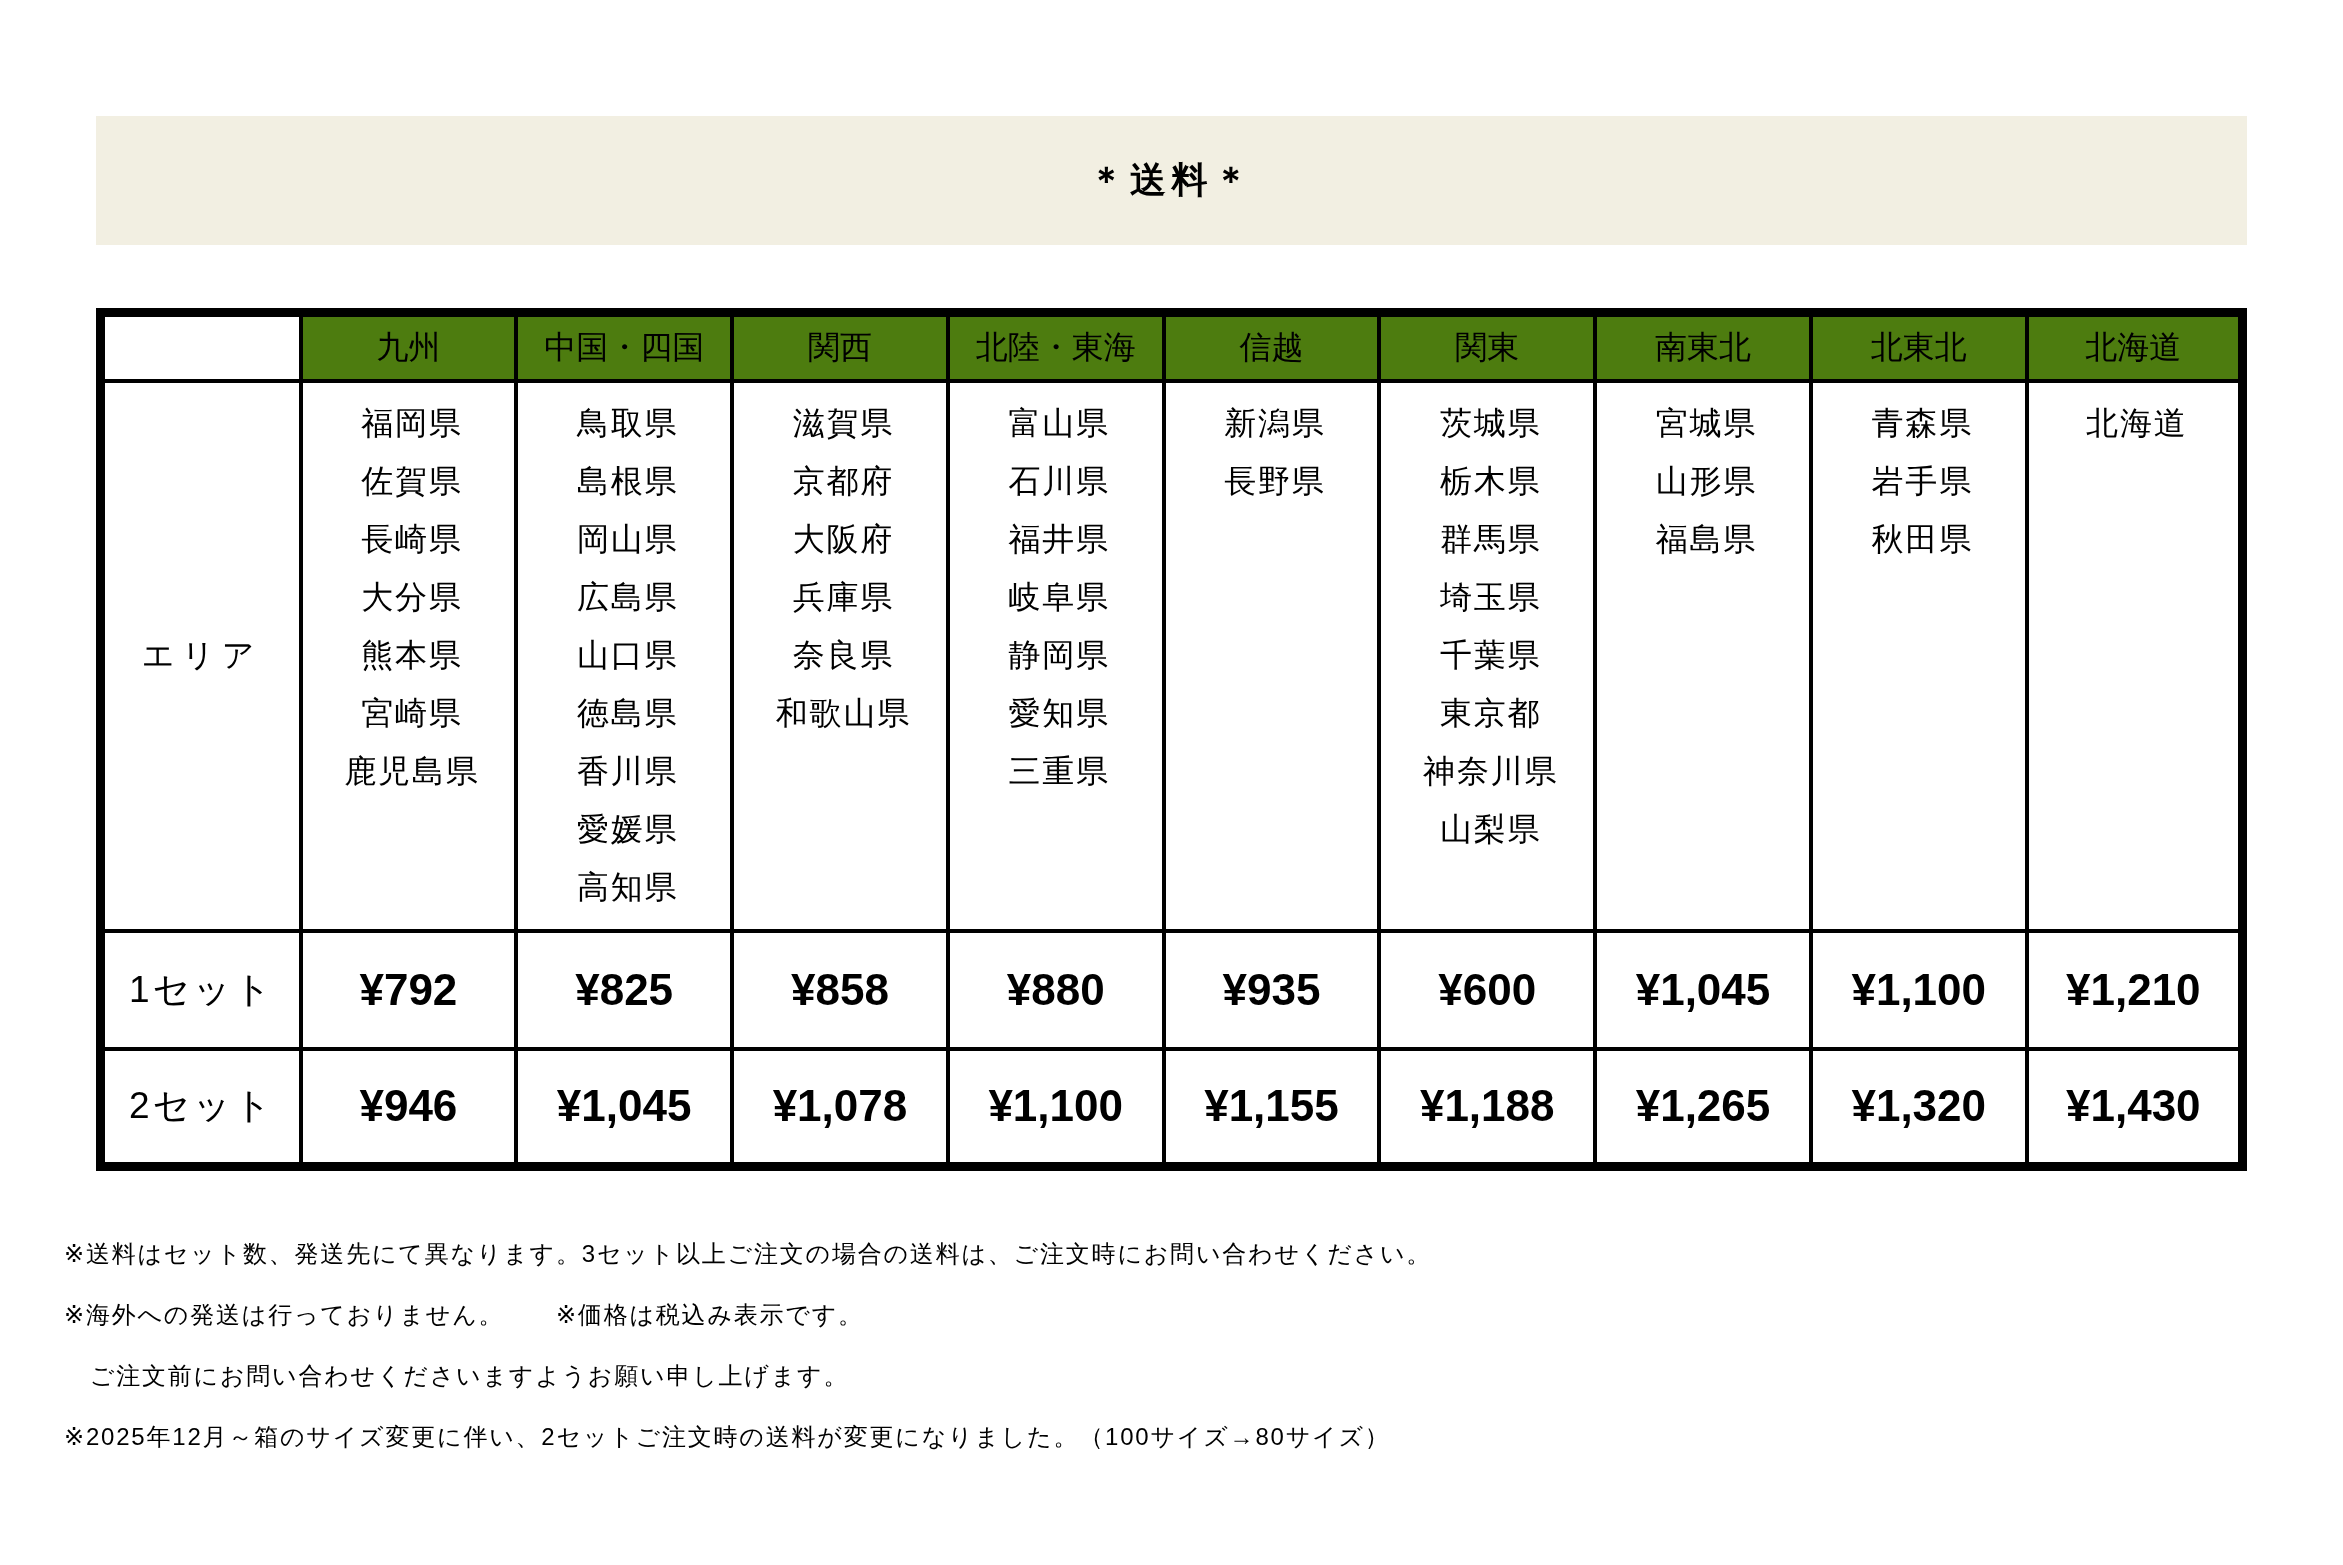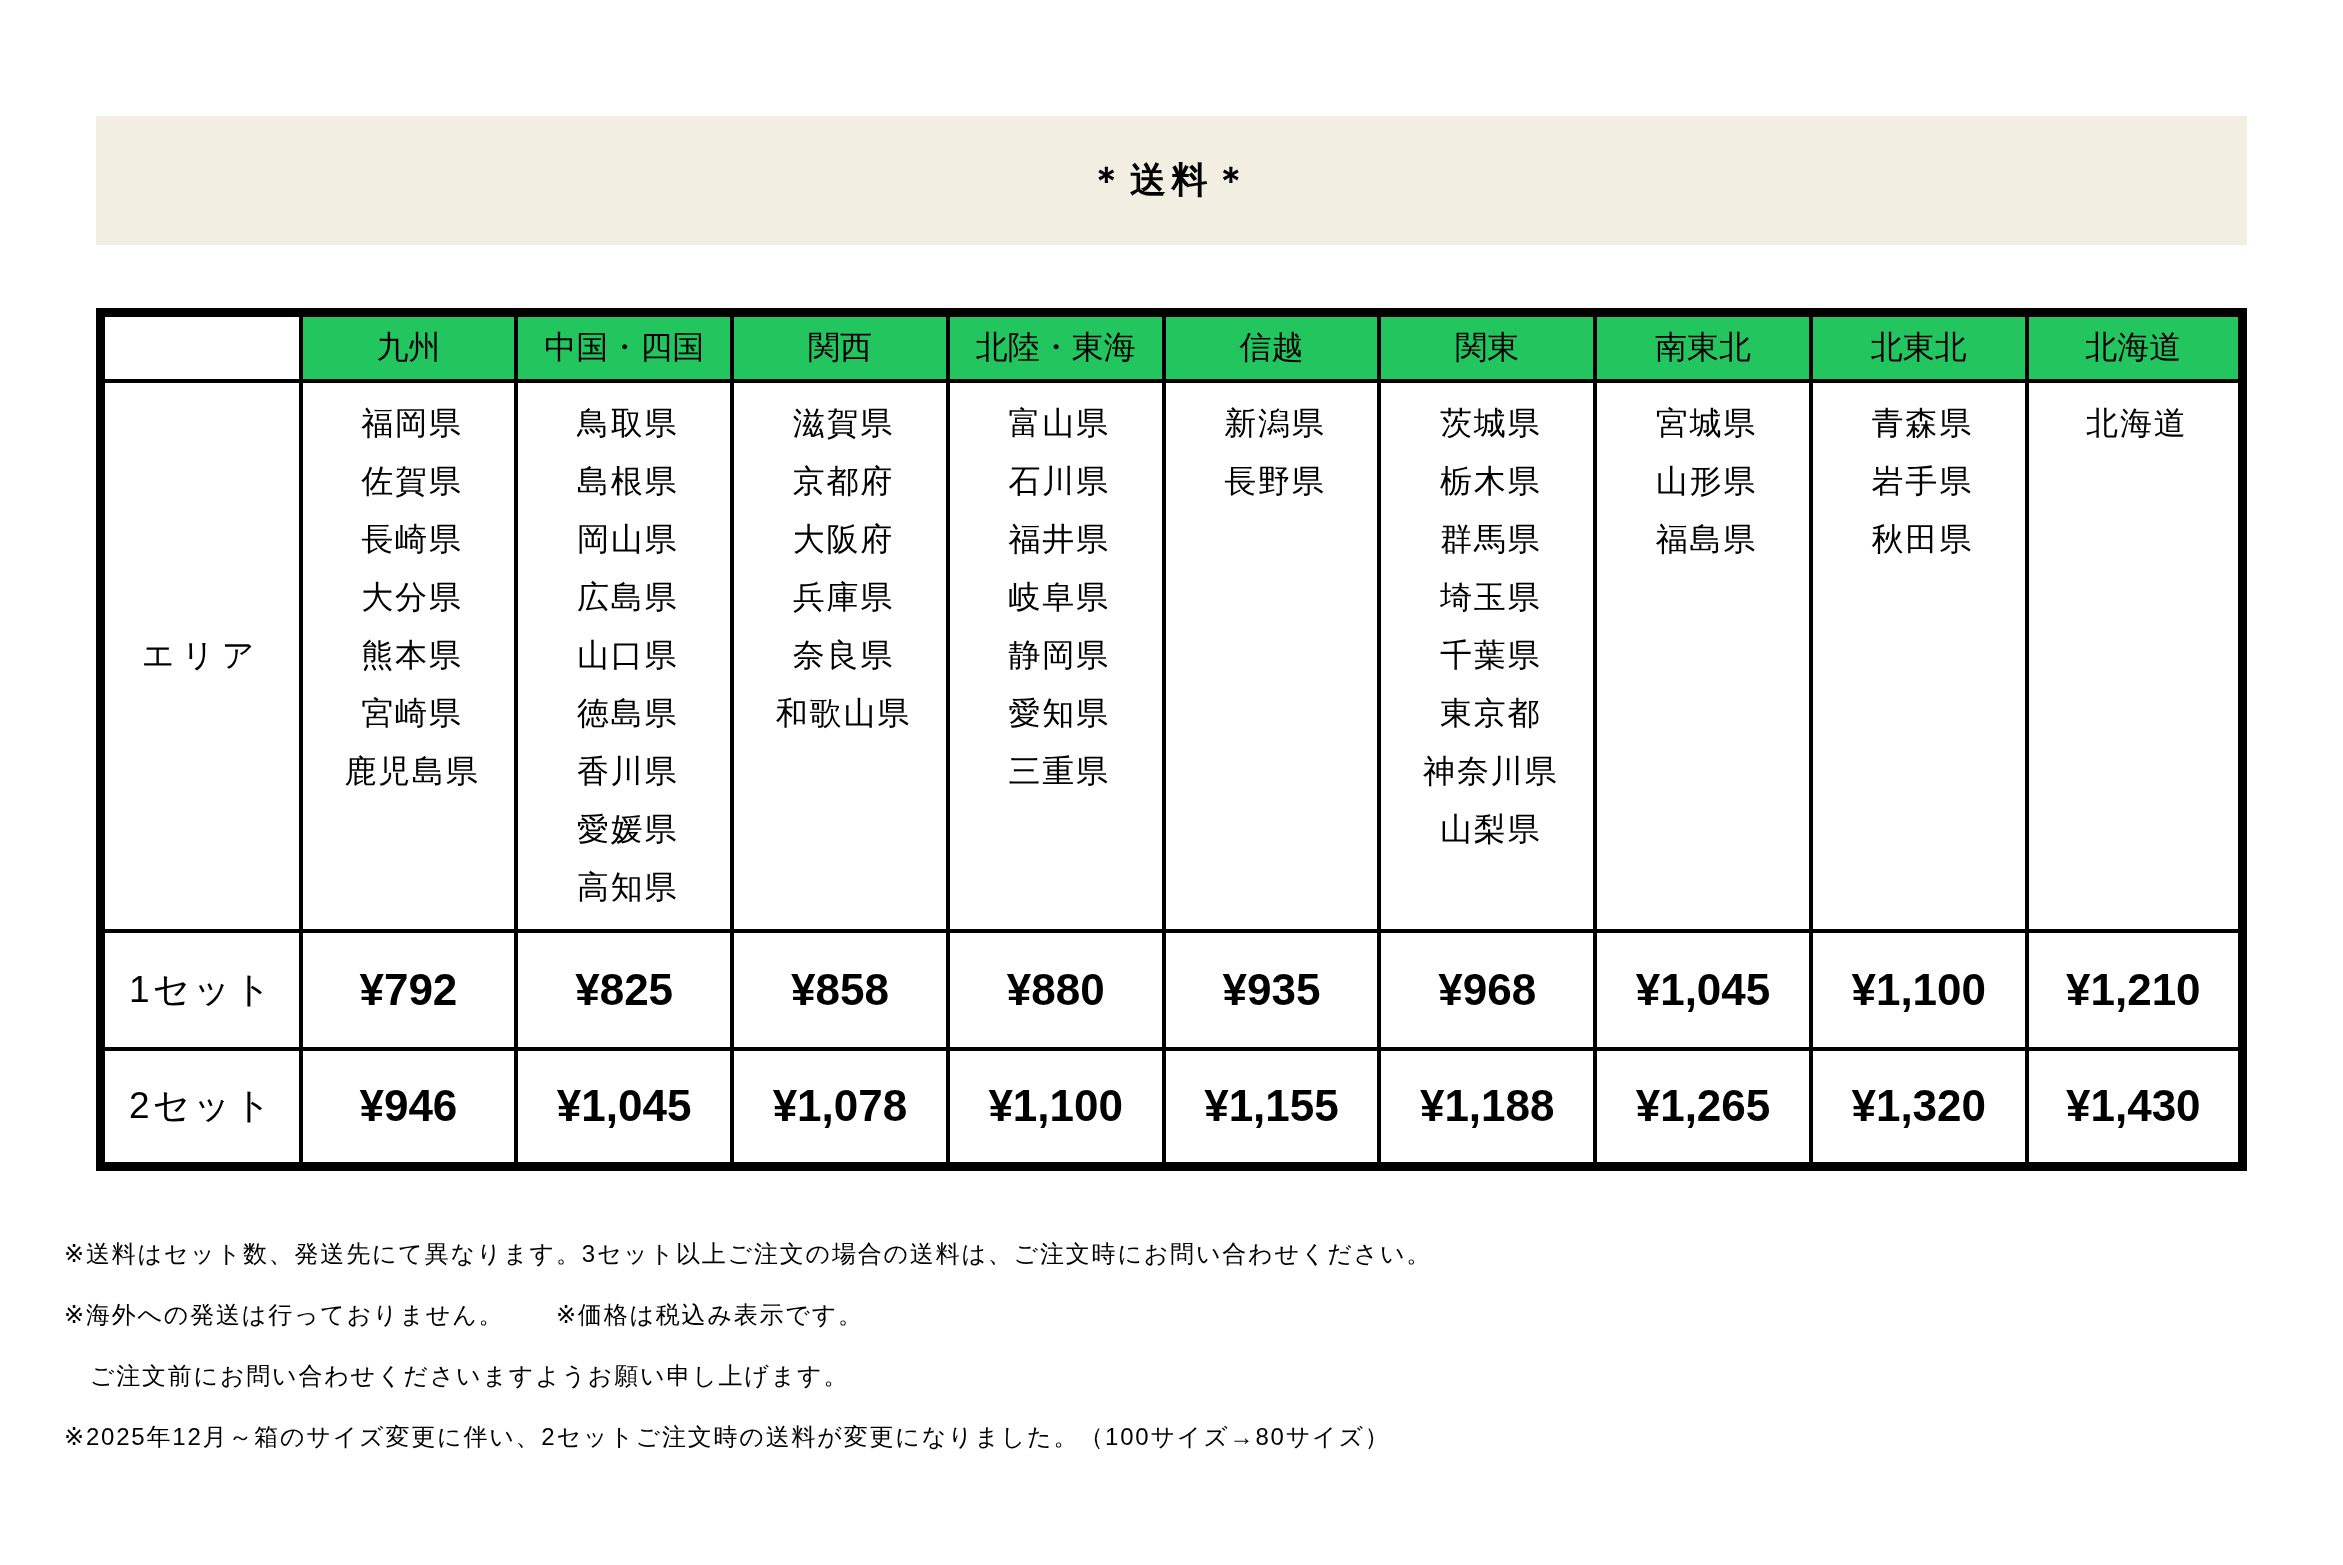--- a/index.html
+++ b/index.html
@@ -33,21 +33,21 @@
     width: 100%;
     table-layout: fixed;
     border: 9.2px solid #000;
   }
   table.shipping th, table.shipping td {
     border: 4.6px solid #000;
     text-align: center;
   }
   th.region-th {
     height: 68px;
-    background: #22c55e;
+    background: #4d7c0f;
     font-size: 32px;
     font-weight: 400;
   }
   th.corner-th { background: #ffffff; }
   td.area-cell {
     vertical-align: middle;
     font-size: 32px;
     letter-spacing: 7.3px;
   }
   td.pref-cell {
@@ -185,21 +185,21 @@
             <div class="pref">北海道</div>
           </td>
         </tr>
       <tr id="set1-row">
         <td class="label-cell">1セット</td>
       <td class="price-cell">¥792</td>
           <td class="price-cell">¥825</td>
           <td class="price-cell">¥858</td>
           <td class="price-cell">¥880</td>
           <td class="price-cell">¥935</td>
-          <td class="price-cell">¥968</td>
+          <td class="price-cell">¥600</td>
           <td class="price-cell">¥1,045</td>
           <td class="price-cell">¥1,100</td>
           <td class="price-cell">¥1,210</td>
         </tr>
       <tr id="set2-row">
         <td class="label-cell">2セット</td>
       <td class="price-cell">¥946</td>
           <td class="price-cell">¥1,045</td>
           <td class="price-cell">¥1,078</td>
           <td class="price-cell">¥1,100</td>

